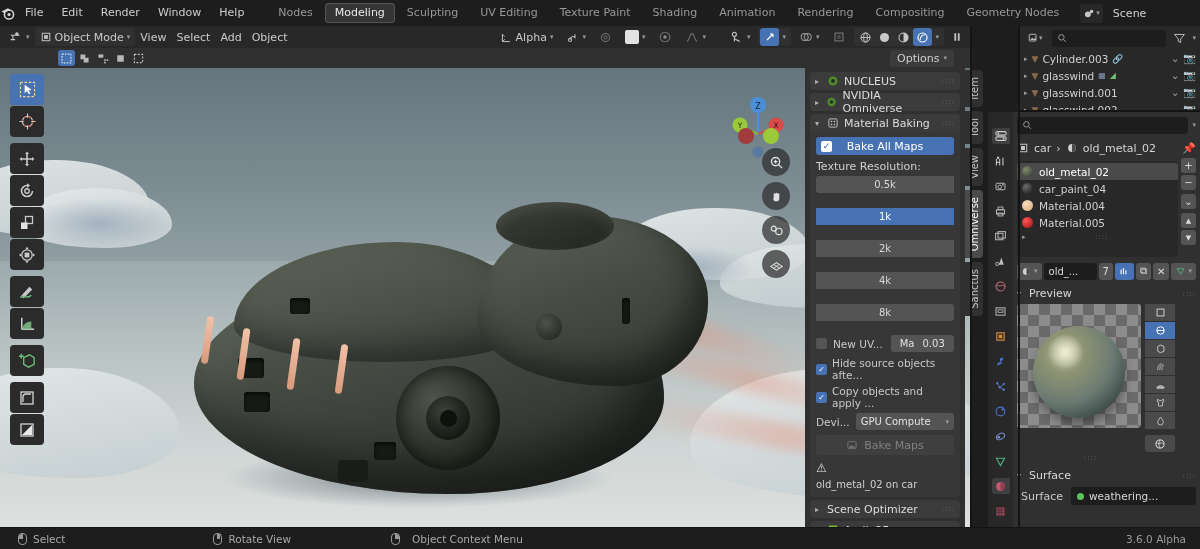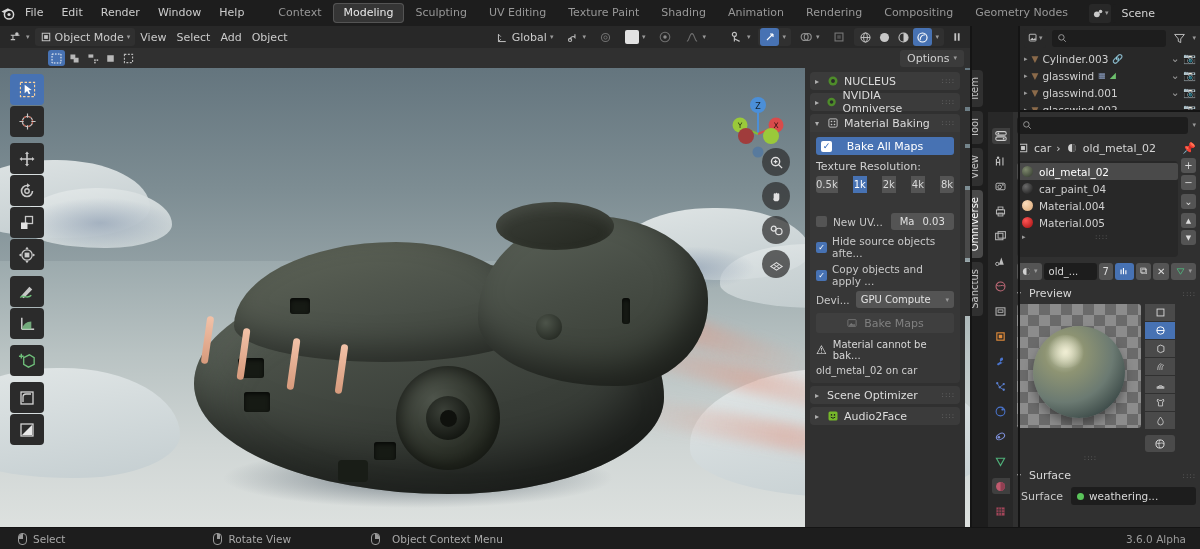--- a/index.html
+++ b/index.html
@@ -66,21 +66,21 @@
   }
   .sqbtn {
     width: 19px; height: 18px; display: flex; align-items: center; justify-content: center;
     border-radius: 3px; color: #c0c0c0;
   }
   .sqbtn.on { background: #4772b3; color: #fff; }
 
   
   .vp-subheader {
     position: absolute; top: 48px; left: 0; width: 970px; height: 20px;
-    background: #303030; display: flex; align-items: center; padding: 0 6px;
+    background: #303030; display: flex; align-items: center; padding: 0 16px;
   }
   .selmode { display:flex; align-items:center; gap:1px; margin-left: 42px;}
   .selmode .sqbtn { width: 17px; height: 16px; }
   .options-btn {
     margin-left: auto; display:flex; align-items:center; gap:4px;
     background: #3b3b3b; border-radius: 3px; height: 17px; padding: 0 7px;
     font-size: 11px; color: #d0d0d0;
   }
 
   
@@ -194,21 +194,21 @@
   .blue-btn {
     display:flex; align-items:center; gap:6px; background:#4772b3; color:#fff;
     height: 18px; border-radius: 3px; padding: 0 5px; font-size: 11px;
     justify-content:center; position:relative; margin-bottom: 5px;
   }
   .cb {
     width: 11px; height: 11px; border-radius:2px; background:#fff; position:absolute; left:5px;
     display:flex; align-items:center; justify-content:center; color:#2a62b8; font-size:9px;
   }
   .lbl { font-size: 11px; color: #d0d0d0; margin-bottom: 3px; display:block; }
-  .segbar { display:flex; gap:15px; margin-bottom: 20px; }
+  .segbar { display:flex; gap:15px; margin-bottom: 14px; flex-direction: column; }
   .seg {
     flex:1; background:#545454; color:#d8d8d8; text-align:center; height: 17px;
     line-height: 17px; font-size: 10px;
   }
   .seg:first-child { border-radius: 3px 0 0 3px; }
   .seg:last-child { border-radius: 0 3px 3px 0; }
   .seg.on { background:#4772b3; color:#fff; }
   .row { display:flex; align-items:center; gap:6px; margin-bottom:5px; }
   .cbrow { display:flex; align-items:center; gap:5px; margin-bottom:4px; }
   .cbox { width:11px; height:11px; border-radius:2px; background:#545454; flex:none; }
@@ -360,21 +360,21 @@
         <path d="M1.5 6.5 L8 3.2 L10.5 5.2 L3.5 7.8 Z" fill="#d8d8d8"></path>
       </svg>
     </div>
     <div class="menu-item">File</div>
     <div class="menu-item">Edit</div>
     <div class="menu-item">Render</div>
     <div class="menu-item">Window</div>
     <div class="menu-item">Help</div>
 
     <div class="ws-tabs">
-      <div class="ws-tab">Context</div>
+      <div class="ws-tab">Nodes</div>
       <div class="ws-tab active">Modeling</div>
       <div class="ws-tab">Sculpting</div>
       <div class="ws-tab">UV Editing</div>
       <div class="ws-tab">Texture Paint</div>
       <div class="ws-tab">Shading</div>
       <div class="ws-tab">Animation</div>
       <div class="ws-tab">Rendering</div>
       <div class="ws-tab">Compositing</div>
       <div class="ws-tab">Geometry Nodes</div>
     </div>
@@ -413,21 +413,21 @@
     <div class="vp-btn">Select</div>
     <div class="vp-btn">Add</div>
     <div class="vp-btn">Object</div>
 
     <div style="margin-left:auto; display:flex; align-items:center; gap:3px;">
       <div class="vp-btn">
         <svg width="13" height="13" viewBox="0 0 16 16">
           <path d="M3 13 L3 4 M3 13 L12 13" stroke="#c5c5c5" stroke-width="1.2" fill="none"></path>
           <path d="M3 4 L6 7 M3 13 L6 10" stroke="#c5c5c5" stroke-width="1" fill="none"></path>
         </svg>
-        <span>Global</span>
+        <span>Alpha</span>
         <span class="chev">▾</span>
       </div>
       <div class="vp-btn">
         <svg width="13" height="13" viewBox="0 0 16 16">
           <path d="M5 11 A3.5 3.5 0 0 1 11 8 L11 4" stroke="#b6b6b6" stroke-width="1.4" fill="none"></path>
           <circle cx="5" cy="11" r="2" fill="none" stroke="#b6b6b6" stroke-width="1.3"></circle>
         </svg>
         <span class="chev">▾</span>
       </div>
       <div class="vp-btn">
@@ -788,21 +788,20 @@
       <div class="bake-btn">
         <svg width="12" height="12" viewBox="0 0 16 16">
           <rect x="2.5" y="3.5" width="11" height="9" rx="1" fill="none" stroke="#777" stroke-width="1.2"></rect>
           <path d="M3.5 11.5 L7 8 L9.5 10.2 L11 9 L12.5 11.5 Z" fill="#777"></path>
         </svg>
         <span>Bake Maps</span>
       </div>
 
       <div class="warnbox">
         <span class="warn-tri">⚠</span>
-        <span>Material cannot be bak...</span>
       </div>
       <div class="subtext">old_metal_02 on car</div>
     </div>
 
     <div class="panel-hdr">
       <span class="tri">▸</span>
       <span>Scene Optimizer</span>
       <span class="grip">::::</span>
     </div>
     <div class="panel-hdr">
@@ -1150,21 +1149,21 @@
 
   <div class="statusbar">
     <div class="status-item">
       <span class="mouse-ico l"></span>
       <span>Select</span>
     </div>
     <div class="status-item" style="margin-left:148px;">
       <span class="mouse-ico m"></span>
       <span>Rotate View</span>
     </div>
-    <div class="status-item" style="margin-left:80px;gap:12px;">
+    <div class="status-item" style="margin-left:100px;gap:12px;">
       <span class="mouse-ico r"></span>
       <span>Object Context Menu</span>
     </div>
     <div class="version">3.6.0 Alpha</div>
   </div>
 
   <div class="divider-v" style="left:970px; top:26px; width:2px; height:502px;"></div>
   <div class="divider-v" style="left:1018px; top:26px; width:2px; height:502px;"></div>
   <div class="divider-v" style="left:1020px; top:110px; width:180px; height:2px;"></div>
   <div class="divider-v" style="left:0; top:527px; width:1200px; height:1px;"></div>

